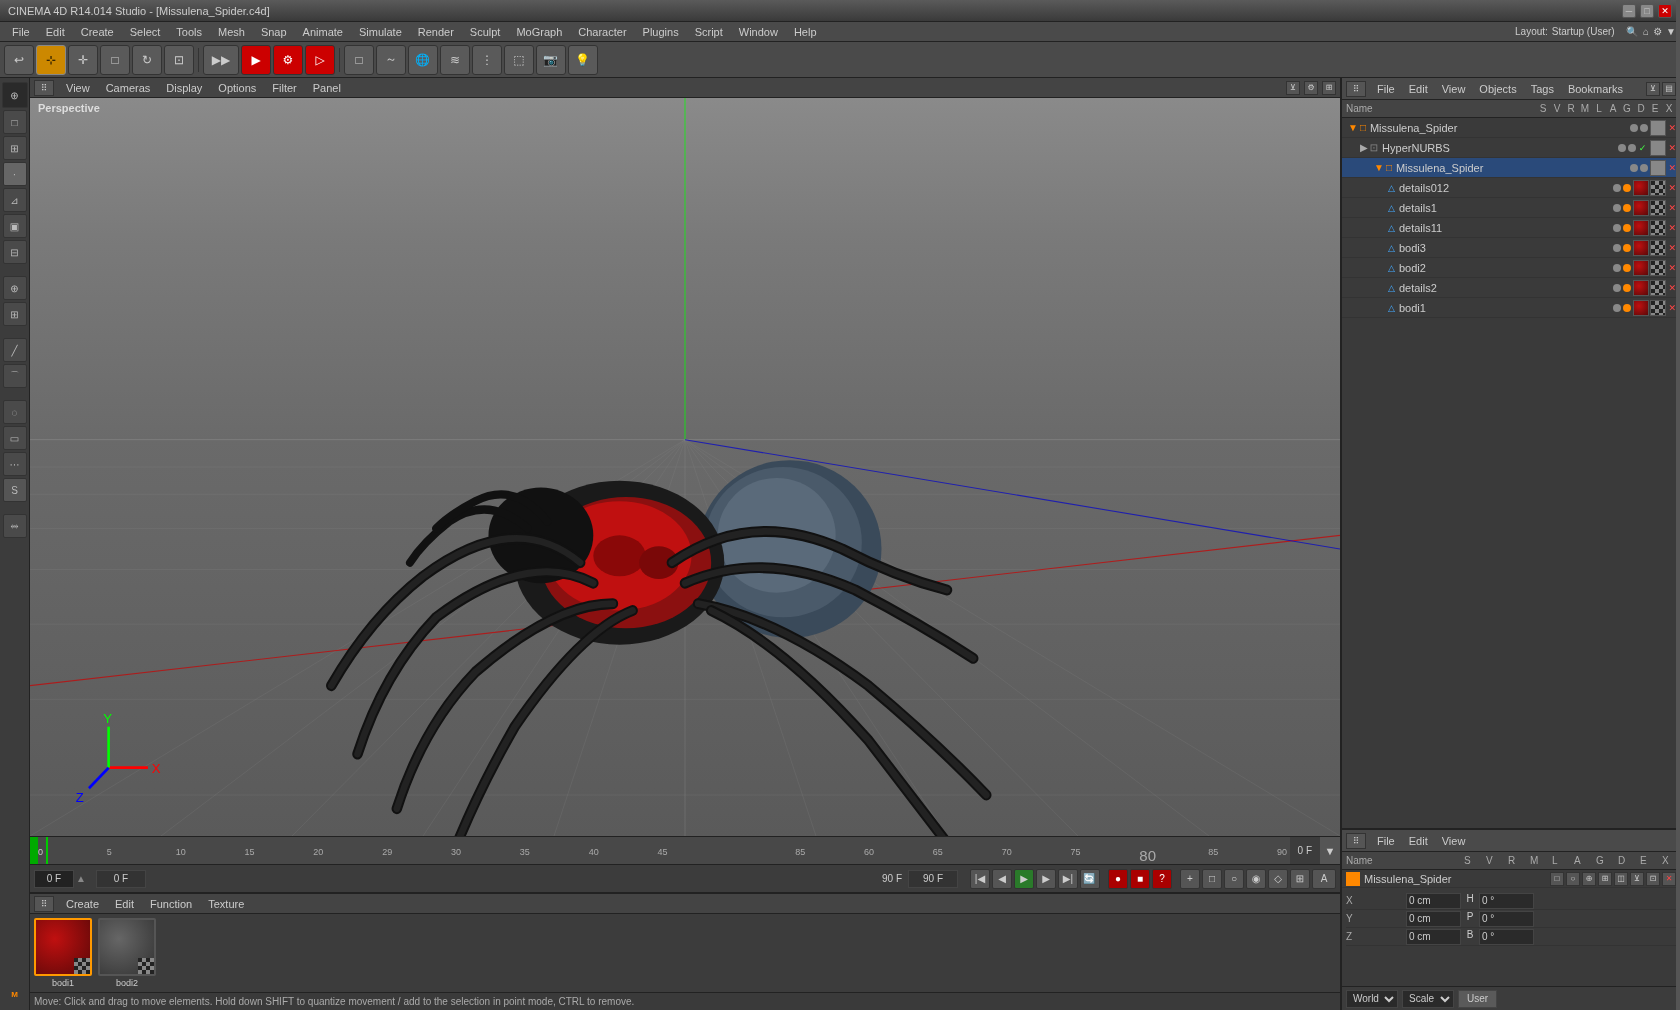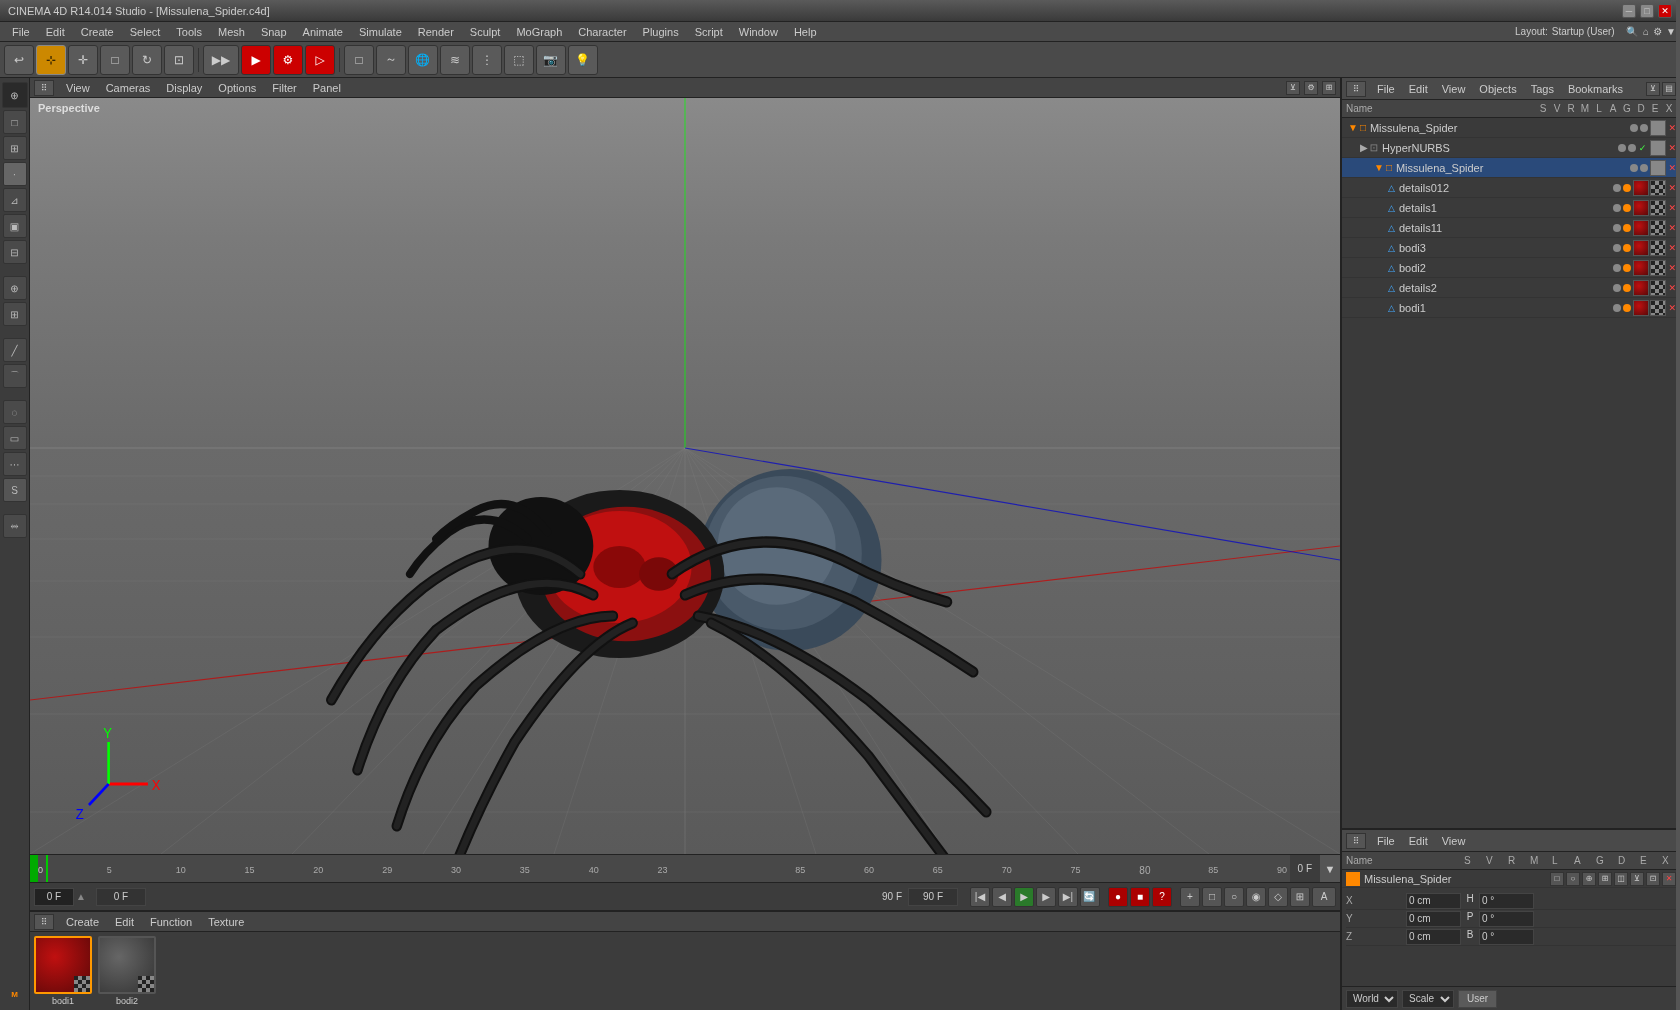--- a/index.html
+++ b/index.html
@@ -593,28 +593,28 @@
 
         <span style="position:absolute;left:0%;top:10px;font-size:9px;color:#ccc;">0</span>
         <span style="position:absolute;left:5.5%;top:10px;font-size:9px;color:#aaa;">5</span>
         <span style="position:absolute;left:11%;top:10px;font-size:9px;color:#aaa;">10</span>
         <span style="position:absolute;left:16.5%;top:10px;font-size:9px;color:#aaa;">15</span>
         <span style="position:absolute;left:22%;top:10px;font-size:9px;color:#aaa;">20</span>
         <span style="position:absolute;left:27.5%;top:10px;font-size:9px;color:#aaa;">29</span>
         <span style="position:absolute;left:33%;top:10px;font-size:9px;color:#aaa;">30</span>
         <span style="position:absolute;left:38.5%;top:10px;font-size:9px;color:#aaa;">35</span>
         <span style="position:absolute;left:44%;top:10px;font-size:9px;color:#aaa;">40</span>
-        <span style="position:absolute;left:49.5%;top:10px;font-size:9px;color:#aaa;">23</span>
+        <span style="position:absolute;left:49.5%;top:10px;font-size:9px;color:#aaa;">45</span>
         <span style="position:absolute;left:55%;top:26px;font-size:11px;color:#aaa;">50</span>
         <span style="position:absolute;left:60.5%;top:10px;font-size:9px;color:#aaa;">85</span>
         <span style="position:absolute;left:66%;top:10px;font-size:9px;color:#aaa;">60</span>
         <span style="position:absolute;left:71.5%;top:10px;font-size:9px;color:#aaa;">65</span>
         <span style="position:absolute;left:77%;top:10px;font-size:9px;color:#aaa;">70</span>
         <span style="position:absolute;left:82.5%;top:10px;font-size:9px;color:#aaa;">75</span>
-        <span style="position:absolute;left:88%;top:10px;font-size:10px;color:#aaa;">80</span>
+        <span style="position:absolute;left:88%;top:10px;font-size:15px;color:#aaa;">80</span>
         <span style="position:absolute;left:93.5%;top:10px;font-size:9px;color:#aaa;">85</span>
         <span style="position:absolute;left:99%;top:10px;font-size:9px;color:#aaa;">90</span>
       </div>
       <div style="padding:0 8px;font-size:10px;color:#ccc;white-space:nowrap;">0 F</div>
       <div style="width:20px;height:100%;background:#555;display:flex;align-items:center;justify-content:center;cursor:pointer;">▼</div>
     </div>
 
     <div id="transport">
       <div style="display:flex;align-items:center;gap:2px;">
         <input class="transport-input" type="text" value="0 F" style="">
@@ -668,20 +668,23 @@
         </div>
         <div style="display:flex;flex-direction:column;align-items:center;cursor:pointer;">
           <div style="width:58px;height:58px;border:2px solid #555;border-radius:2px;background:radial-gradient(circle at 35% 35%, #666, #333);position:relative;overflow:hidden;">
             <div style="position:absolute;bottom:0;right:0;width:16px;height:16px;background:repeating-conic-gradient(#888 0% 25%, #222 0% 50%) 0 0/8px 8px;"></div>
           </div>
           <span style="font-size:9px;color:#ccc;margin-top:2px;">bodi2</span>
         </div>
       </div>
     </div>
 
+    <div id="statusbar">
+      <span>Move: Click and drag to move elements. Hold down SHIFT to quantize movement / add to the selection in point mode, CTRL to remove.</span>
+    </div>
   </div>
 
   <div id="right-panel">
 
     <div id="object-manager">
       <div id="om-toolbar">
         <div style="width:20px;height:16px;background:#555;border:1px solid #333;display:flex;align-items:center;justify-content:center;font-size:9px;">⠿</div>
         <span class="om-menu">File</span>
         <span class="om-menu">Edit</span>
         <span class="om-menu">View</span>

